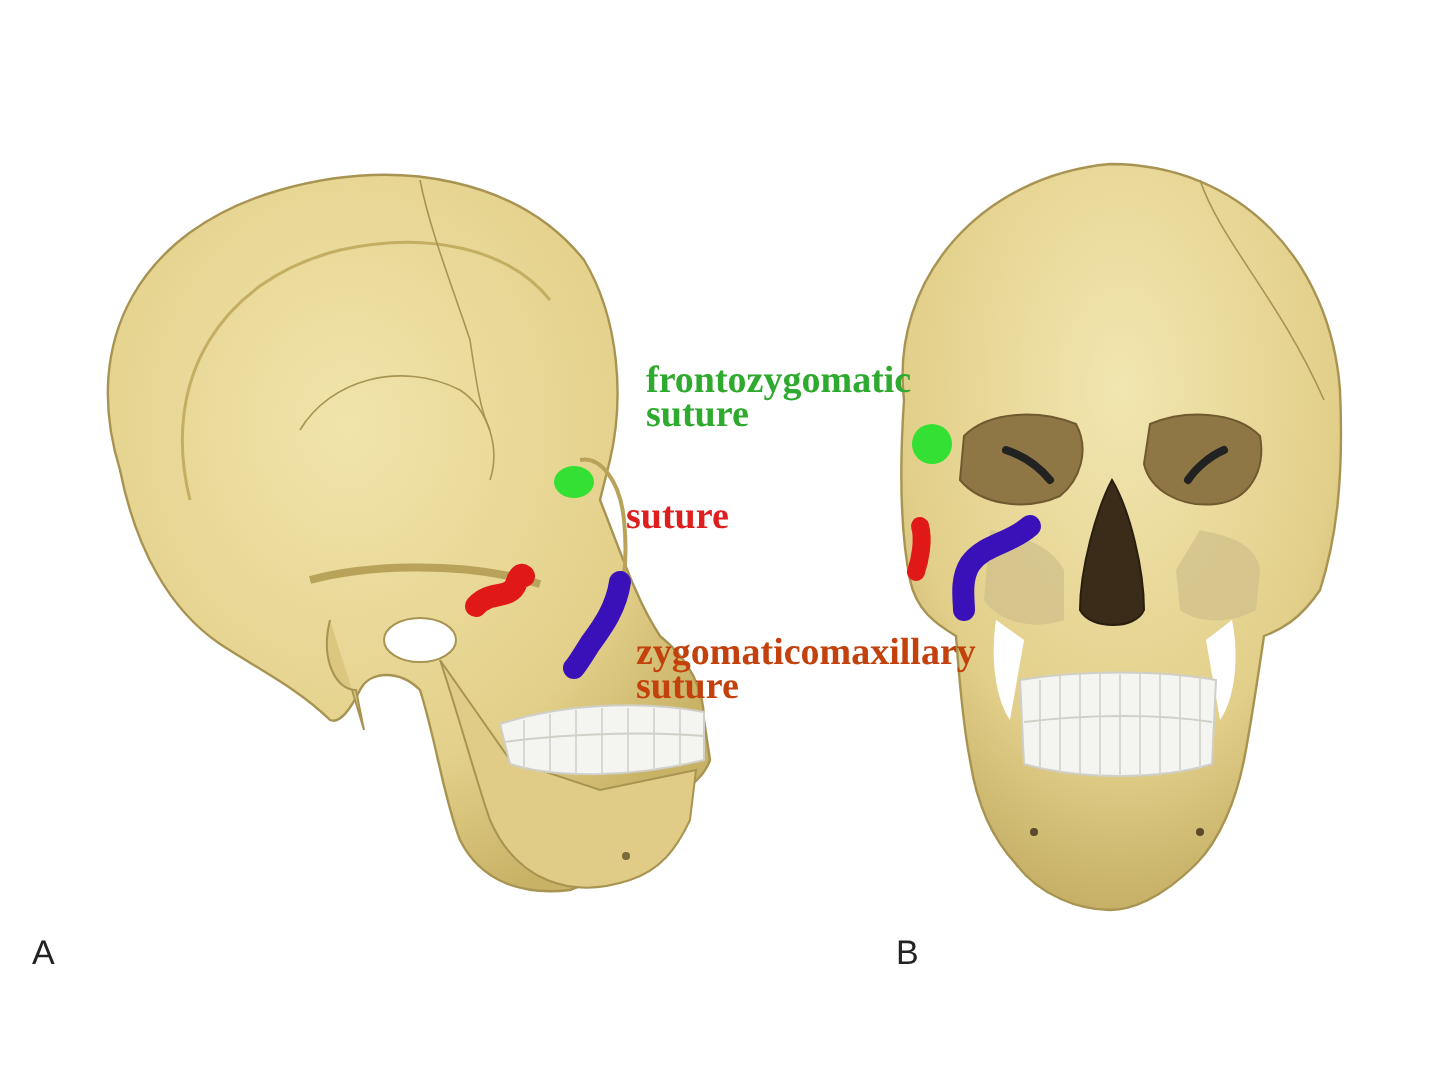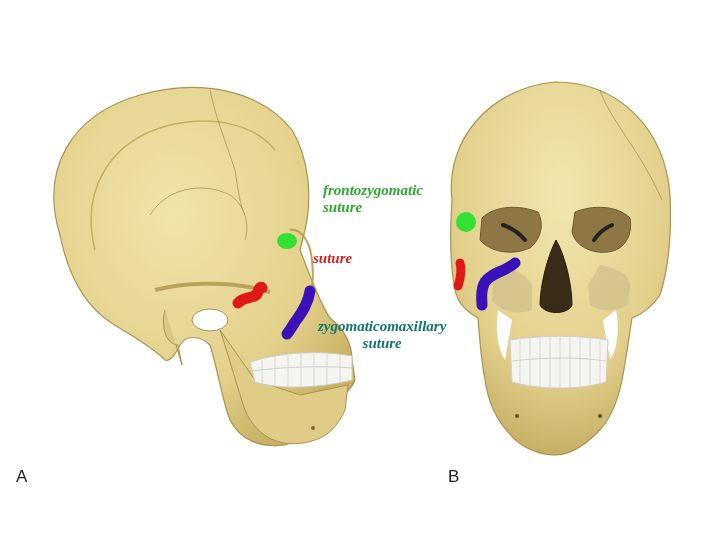--- a/index.html
+++ b/index.html
@@ -1,21 +1,21 @@
 <!DOCTYPE html>
 <html><head>
 <meta charset="utf-8">
 <style>
   html, body { margin: 0; padding: 0; background: #ffffff; }
   body { width: 720px; height: 539px; position: relative; overflow: hidden;
          font-family: "Liberation Serif", serif; }
   .figure { position: absolute; left: 0; top: 0; width: 720px; height: 539px; }
   svg { position: absolute; left: 0; top: 0; }
   .label { position: absolute; font-family: "Liberation Serif", serif; font-weight: bold;
-           font-size: 15px; line-height: 17px; white-space: nowrap; font-style: italic; }
+           font-size: 19px; line-height: 17px; white-space: nowrap; }
   .label span { display: block; }
   .panel-letter { position: absolute; font-family: "Liberation Sans", sans-serif;
                   font-size: 17px; color: #222; }
 </style>
 </head>
 <body>
 
 <div class="figure">
 
   <svg width="720" height="539" viewBox="0 0 720 539">
@@ -108,20 +108,20 @@
 
   <div class="label" style="left:323px; top:182px; color:#2eaa2e;">
     <span>frontozygomatic</span>
     <span>suture</span>
   </div>
 
   <div class="label" style="left:313px; top:250px; color:#dd1f1f;">
     <span>suture</span>
   </div>
 
-  <div class="label" style="left:318px; top:318px; color:#0f766e;text-align:center;">
+  <div class="label" style="left:318px; top:318px; color:#c2410c;">
     <span>zygomaticomaxillary</span>
     <span>suture</span>
   </div>
 
   <div class="panel-letter" style="left:16px; top:467px;">A</div>
   <div class="panel-letter" style="left:448px; top:467px;">B</div>
 </div>
 
 </body></html>

